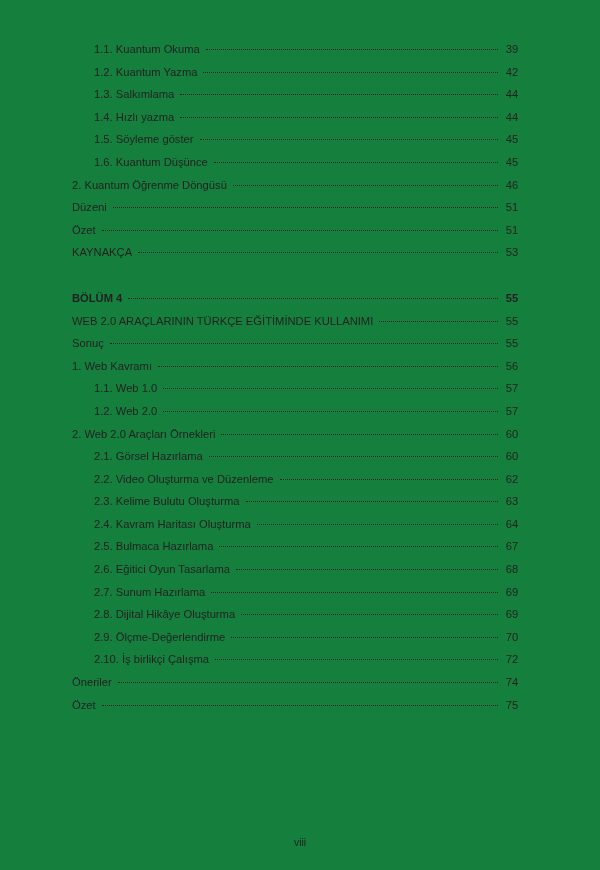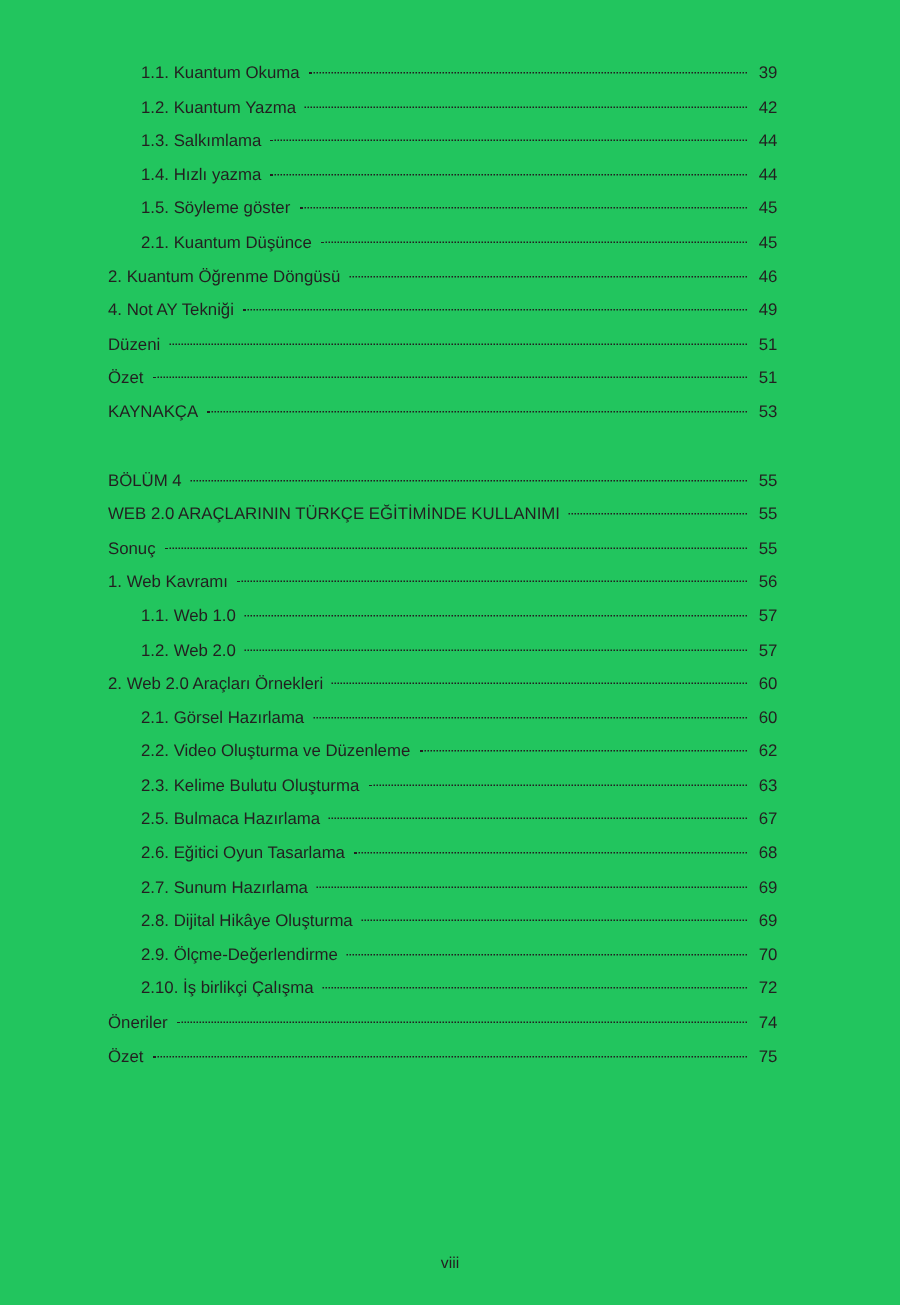--- a/index.html
+++ b/index.html
@@ -11,21 +11,21 @@
     width: 600px;
     height: 870px;
     font-family: "Liberation Sans", sans-serif;
     color: #231f20;
   }
   .page {
     position: relative;
     width: 600px;
     height: 870px;
     box-sizing: border-box;
-    background: #22c55e;
+    background: #15803d;
     overflow: hidden;
   }
   .content {
     position: absolute;
     left: 72px;
     top: 44px;
     width: 448px;
   }
   .toc-entry {
     display: flex;
@@ -49,21 +49,21 @@
     margin: 0 2px;
   }
   .toc-entry .page-num {
     flex: 0 0 auto;
     text-align: center;
     min-width: 16px;
     padding-left: 4px;
   }
   .indent-0 { margin-left: 0; }
   .indent-1 { margin-left: 22px; }
-  .bold .label, .bold .page-num { font-weight: normal; }
+  .bold .label, .bold .page-num { font-weight: bold; }
   .bold .dots { border-bottom: 1px dotted #231f20; }
   .spacer-big { height: 23px; }
   .footer {
     position: absolute;
     left: 0;
     top: 836px;
     width: 600px;
     text-align: center;
     font-size: 10.5px;
     color: #231f20;
@@ -93,33 +93,28 @@
         <span class="label">1.4. Hızlı yazma</span>
         <span class="dots"></span>
         <span class="page-num">44</span>
       </div>
       <div class="toc-entry indent-1">
         <span class="label">1.5. Söyleme göster</span>
         <span class="dots"></span>
         <span class="page-num">45</span>
       </div>
       <div class="toc-entry indent-1">
-        <span class="label">2.1. Kuantum Düşünce</span>
+        <span class="label">1.6. Kuantum Düşünce</span>
         <span class="dots"></span>
         <span class="page-num">45</span>
       </div>
       <div class="toc-entry indent-0">
         <span class="label">2. Kuantum Öğrenme Döngüsü</span>
         <span class="dots"></span>
         <span class="page-num">46</span>
-      </div>
-      <div class="toc-entry indent-0">
-        <span class="label">4. Not AY Tekniği</span>
-        <span class="dots"></span>
-        <span class="page-num">49</span>
       </div>
       <div class="toc-entry indent-0">
         <span class="label">Düzeni</span>
         <span class="dots"></span>
         <span class="page-num">51</span>
       </div>
       <div class="toc-entry indent-0">
         <span class="label">Özet</span>
         <span class="dots"></span>
         <span class="page-num">51</span>
@@ -172,20 +167,25 @@
       </div>
       <div class="toc-entry indent-1">
         <span class="label">2.2. Video Oluşturma ve Düzenleme</span>
         <span class="dots"></span>
         <span class="page-num">62</span>
       </div>
       <div class="toc-entry indent-1">
         <span class="label">2.3. Kelime Bulutu Oluşturma</span>
         <span class="dots"></span>
         <span class="page-num">63</span>
+      </div>
+      <div class="toc-entry indent-1">
+        <span class="label">2.4. Kavram Haritası Oluşturma</span>
+        <span class="dots"></span>
+        <span class="page-num">64</span>
       </div>
       <div class="toc-entry indent-1">
         <span class="label">2.5. Bulmaca Hazırlama</span>
         <span class="dots"></span>
         <span class="page-num">67</span>
       </div>
       <div class="toc-entry indent-1">
         <span class="label">2.6. Eğitici Oyun Tasarlama</span>
         <span class="dots"></span>
         <span class="page-num">68</span>

